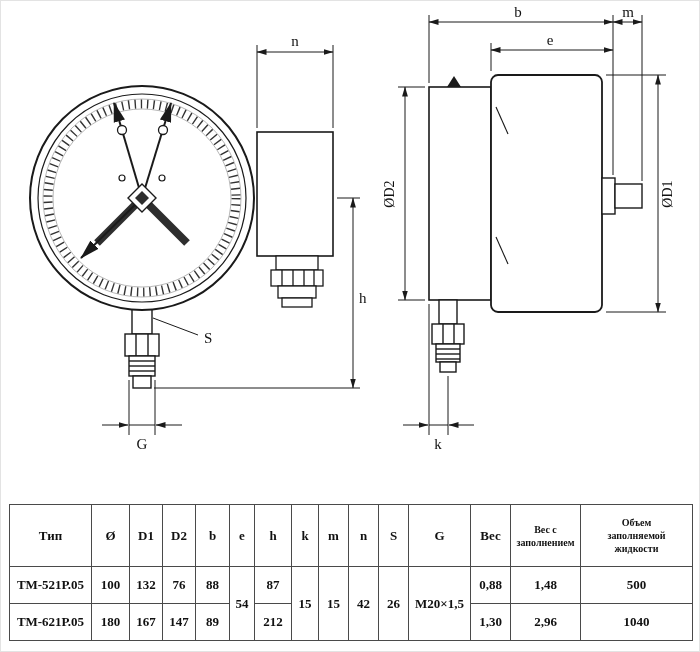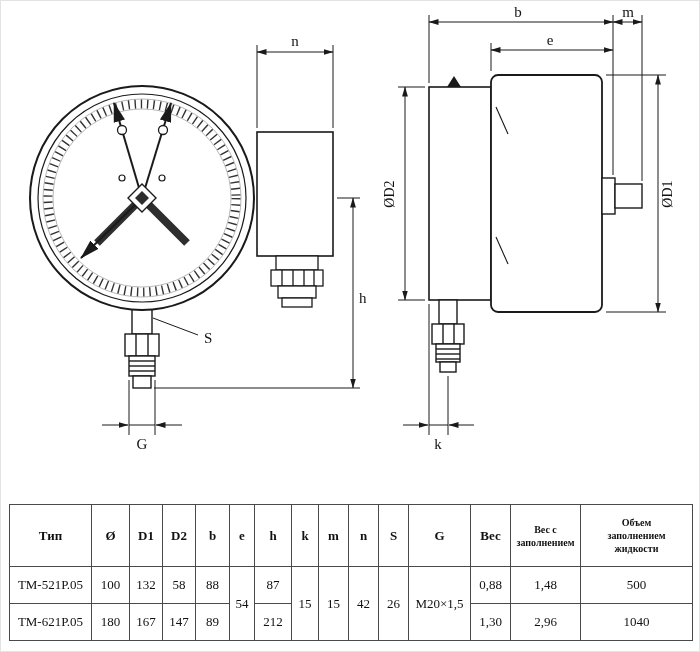--- a/index.html
+++ b/index.html
@@ -29,21 +29,21 @@
   table.dims th, table.dims td {
     border: 1px solid #4a4a4a;
     text-align: center;
     vertical-align: middle;
     font-size: 13px;
     color: #111;
     padding: 2px 3px;
     overflow: hidden;
   }
   table.dims thead th { height: 62px; font-weight: bold; }
-  table.dims tbody td { height: 37px; font-weight: normal; }
+  table.dims tbody td { height: 37px; font-weight: bold; }
   table.dims th.small { font-size: 10px; line-height: 1.3; font-weight: bold; }
   .wrap { display: inline-block; max-width: 80px; }
 </style>
 </head>
 <body>
 
 <div class="page">
 
   <svg class="drawing" width="700" height="498" viewBox="0 0 700 498" xmlns="http://www.w3.org/2000/svg">
     <defs>
@@ -227,30 +227,30 @@
         <th>k</th>
         <th>m</th>
         <th>n</th>
         <th>S</th>
         <th>G</th>
         <th>Вес</th>
         <th class="small">
           <span class="wrap">Вес с заполнением</span>
         </th>
         <th class="small">
-          <span class="wrap">Объем заполнением жидкости</span>
+          <span class="wrap">Объем заполняемой жидкости</span>
         </th>
       </tr>
     </thead>
     <tbody>
       <tr>
         <td>ТМ-521Р.05</td>
         <td>100</td>
         <td>132</td>
-        <td>58</td>
+        <td>76</td>
         <td>88</td>
         <td rowspan="2">54</td>
         <td>87</td>
         <td rowspan="2">15</td>
         <td rowspan="2">15</td>
         <td rowspan="2">42</td>
         <td rowspan="2">26</td>
         <td rowspan="2">M20×1,5</td>
         <td>0,88</td>
         <td>1,48</td>

